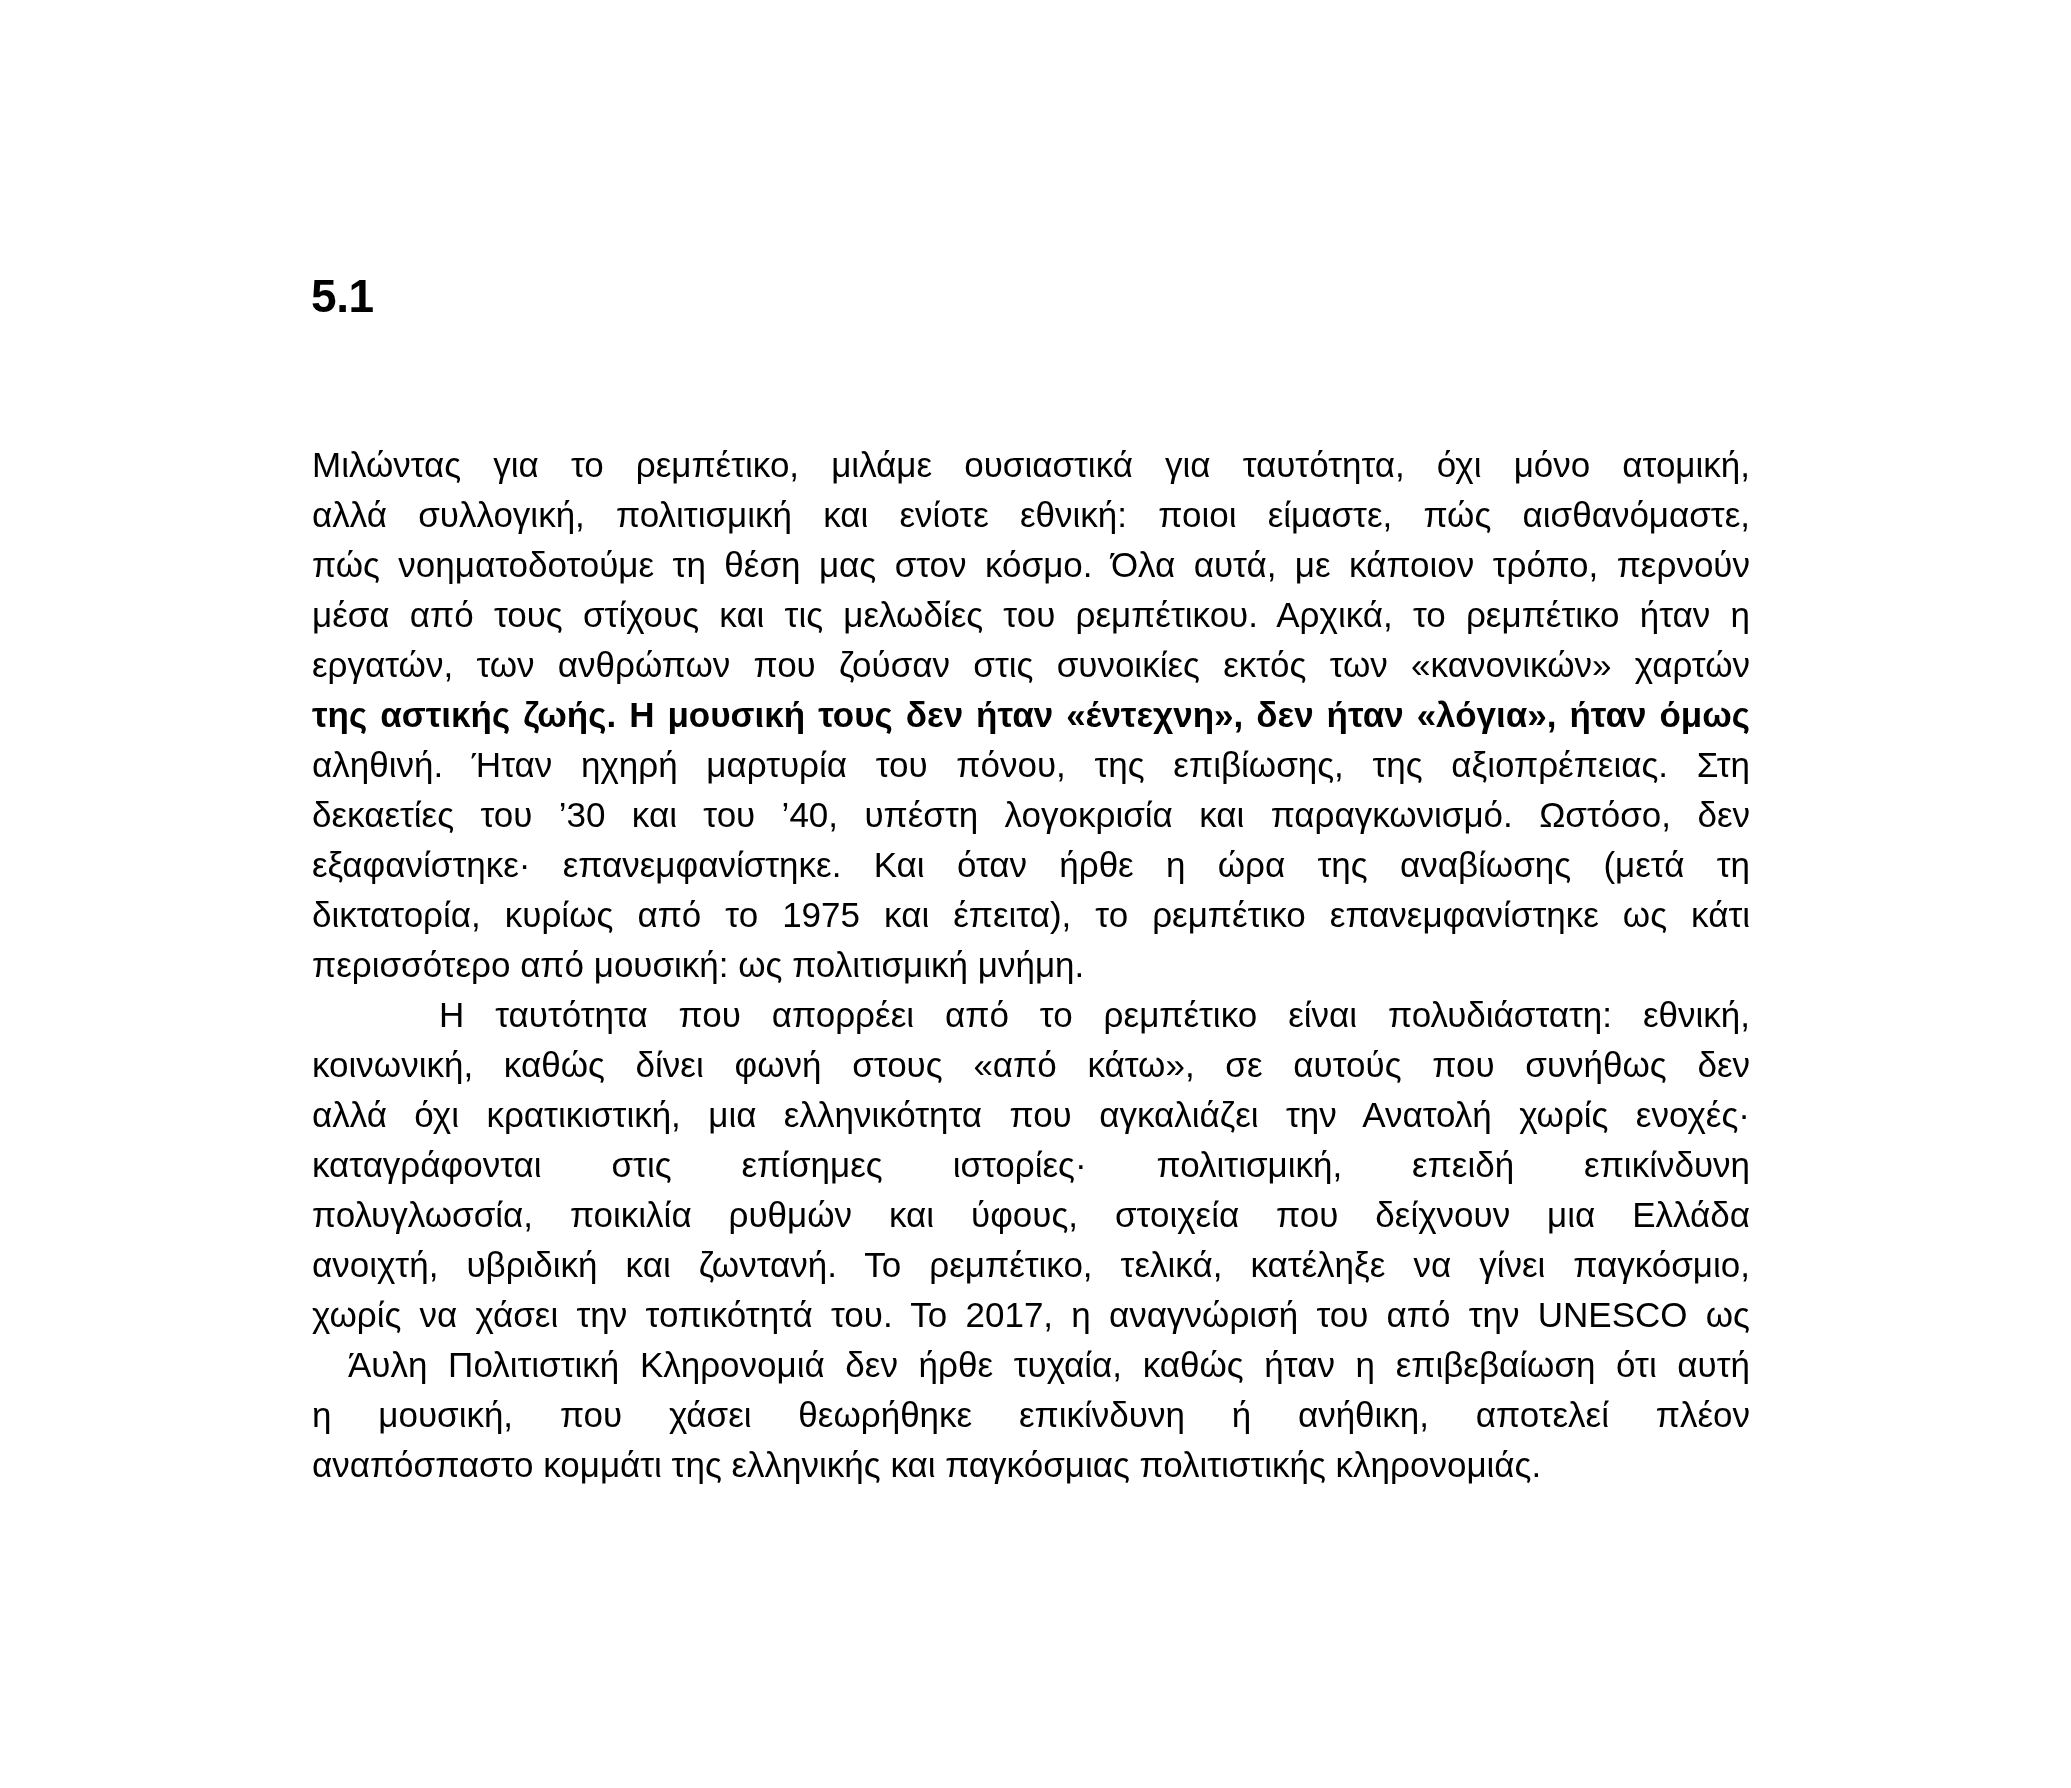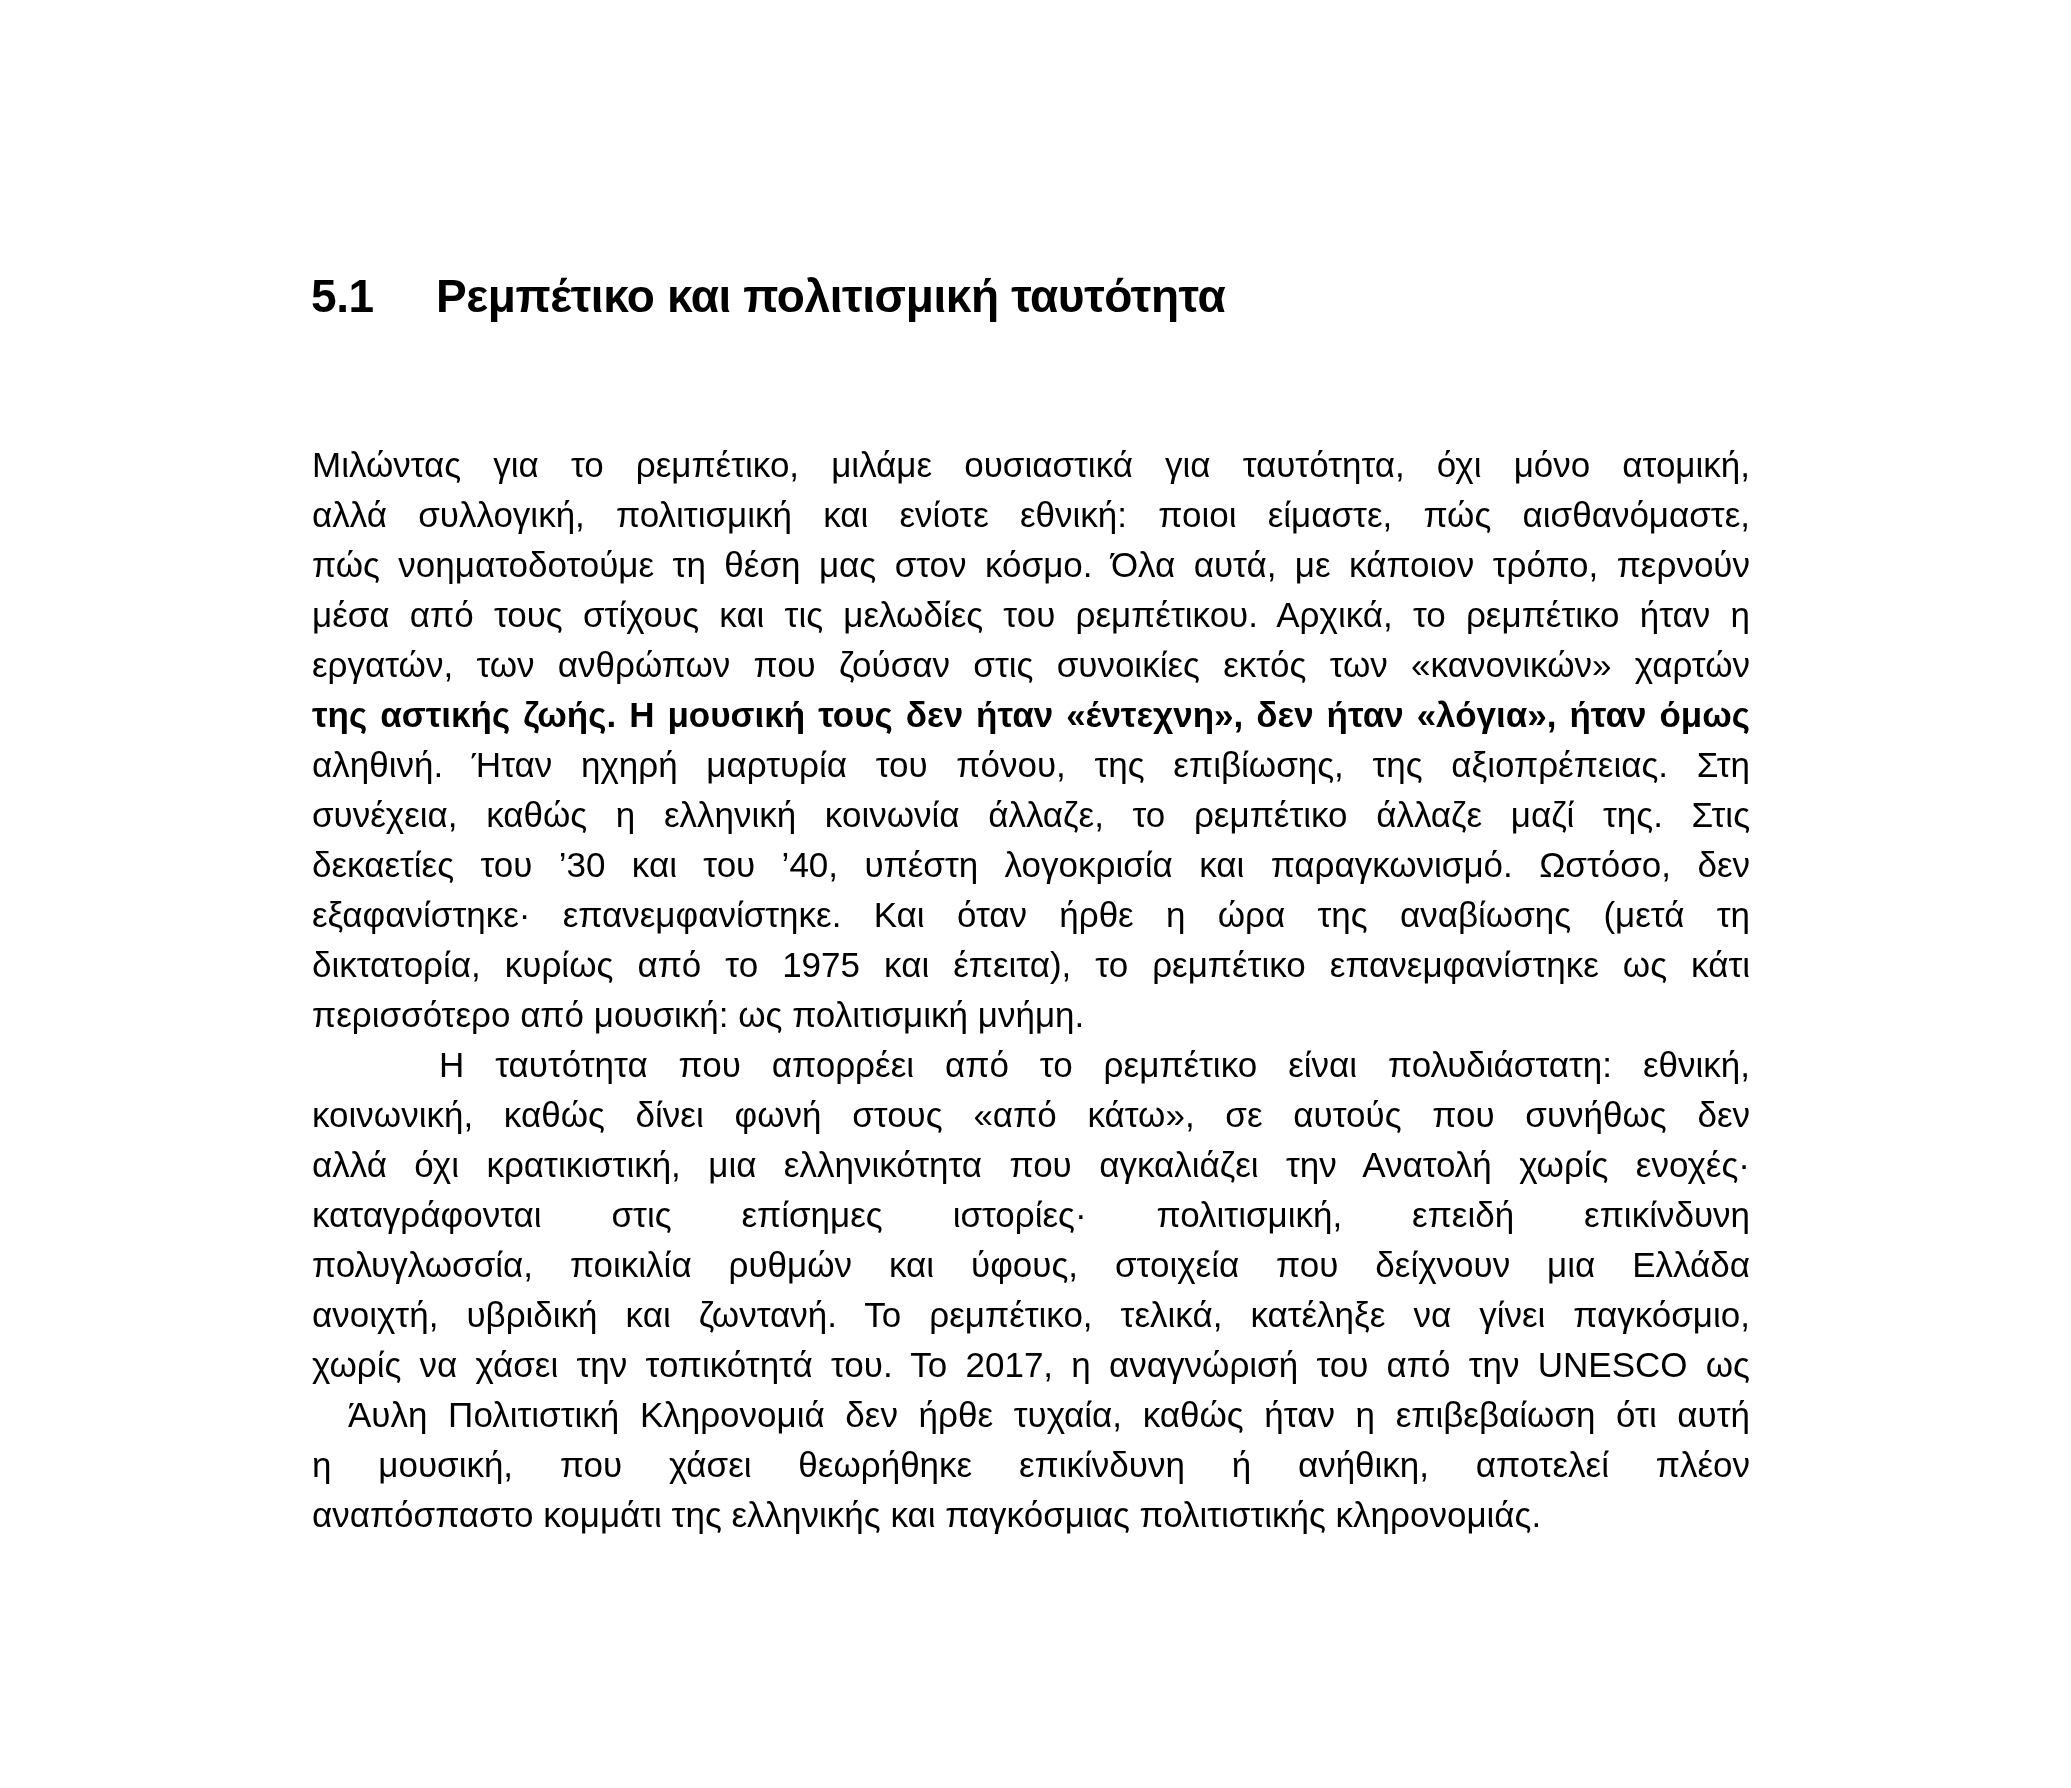--- a/index.html
+++ b/index.html
@@ -65,33 +65,31 @@
     .line.indent {
       padding-left: 127px;
     }
   </style>
 </head>
 <body>
 
 <div class="page">
   <div class="heading">
     <span class="heading-number">5.1</span>
-    <span class="heading-title">Ρεμπέτικο και πολιτισμική ταυτότητα</span>
   </div>
 
   <div class="body-text">
     <div class="paragraph">
       <span class="line" style="white-space: normal;">Μιλώντας για το ρεμπέτικο, μιλάμε ουσιαστικά για ταυτότητα, όχι μόνο ατομική,</span>
       <span class="line" style="white-space: normal;">αλλά συλλογική, πολιτισμική και ενίοτε εθνική: ποιοι είμαστε, πώς αισθανόμαστε,</span>
       <span class="line" style="white-space: normal;">πώς νοηματοδοτούμε τη θέση μας στον κόσμο. Όλα αυτά, με κάποιον τρόπο, περνούν</span>
       <span class="line" style="white-space: normal;">μέσα από τους στίχους και τις μελωδίες του ρεμπέτικου. Αρχικά, το ρεμπέτικο ήταν η</span>
       <span class="line" style="white-space: normal;">εργατών, των ανθρώπων που ζούσαν στις συνοικίες εκτός των «κανονικών» χαρτών</span>
       <span class="line" style="white-space: normal; font-weight: bold;">της αστικής ζωής. Η μουσική τους δεν ήταν «έντεχνη», δεν ήταν «λόγια», ήταν όμως</span>
       <span class="line" style="white-space: normal;">αληθινή. Ήταν ηχηρή μαρτυρία του πόνου, της επιβίωσης, της αξιοπρέπειας. Στη</span>
-      <span class="line" style="white-space: normal;">συνέχεια, καθώς η ελληνική κοινωνία άλλαζε, το ρεμπέτικο άλλαζε μαζί της. Στις</span>
       <span class="line" style="white-space: normal;">δεκαετίες του ’30 και του ’40, υπέστη λογοκρισία και παραγκωνισμό. Ωστόσο, δεν</span>
       <span class="line" style="white-space: normal;">εξαφανίστηκε· επανεμφανίστηκε. Και όταν ήρθε η ώρα της αναβίωσης (μετά τη</span>
       <span class="line" style="white-space: normal;">δικτατορία, κυρίως από το 1975 και έπειτα), το ρεμπέτικο επανεμφανίστηκε ως κάτι</span>
       <span class="line last" style="white-space: normal;">περισσότερο από μουσική: ως πολιτισμική μνήμη.</span>
     </div>
     <div class="paragraph">
       <span class="line indent" style="white-space: normal;">Η ταυτότητα που απορρέει από το ρεμπέτικο είναι πολυδιάστατη: εθνική,</span>
       <span class="line" style="white-space: normal;">κοινωνική, καθώς δίνει φωνή στους «από κάτω», σε αυτούς που συνήθως δεν</span>
       <span class="line" style="white-space: normal;">αλλά όχι κρατικιστική, μια ελληνικότητα που αγκαλιάζει την Ανατολή χωρίς ενοχές·</span>
       <span class="line" style="white-space: normal;">καταγράφονται στις επίσημες ιστορίες· πολιτισμική, επειδή επικίνδυνη</span>

